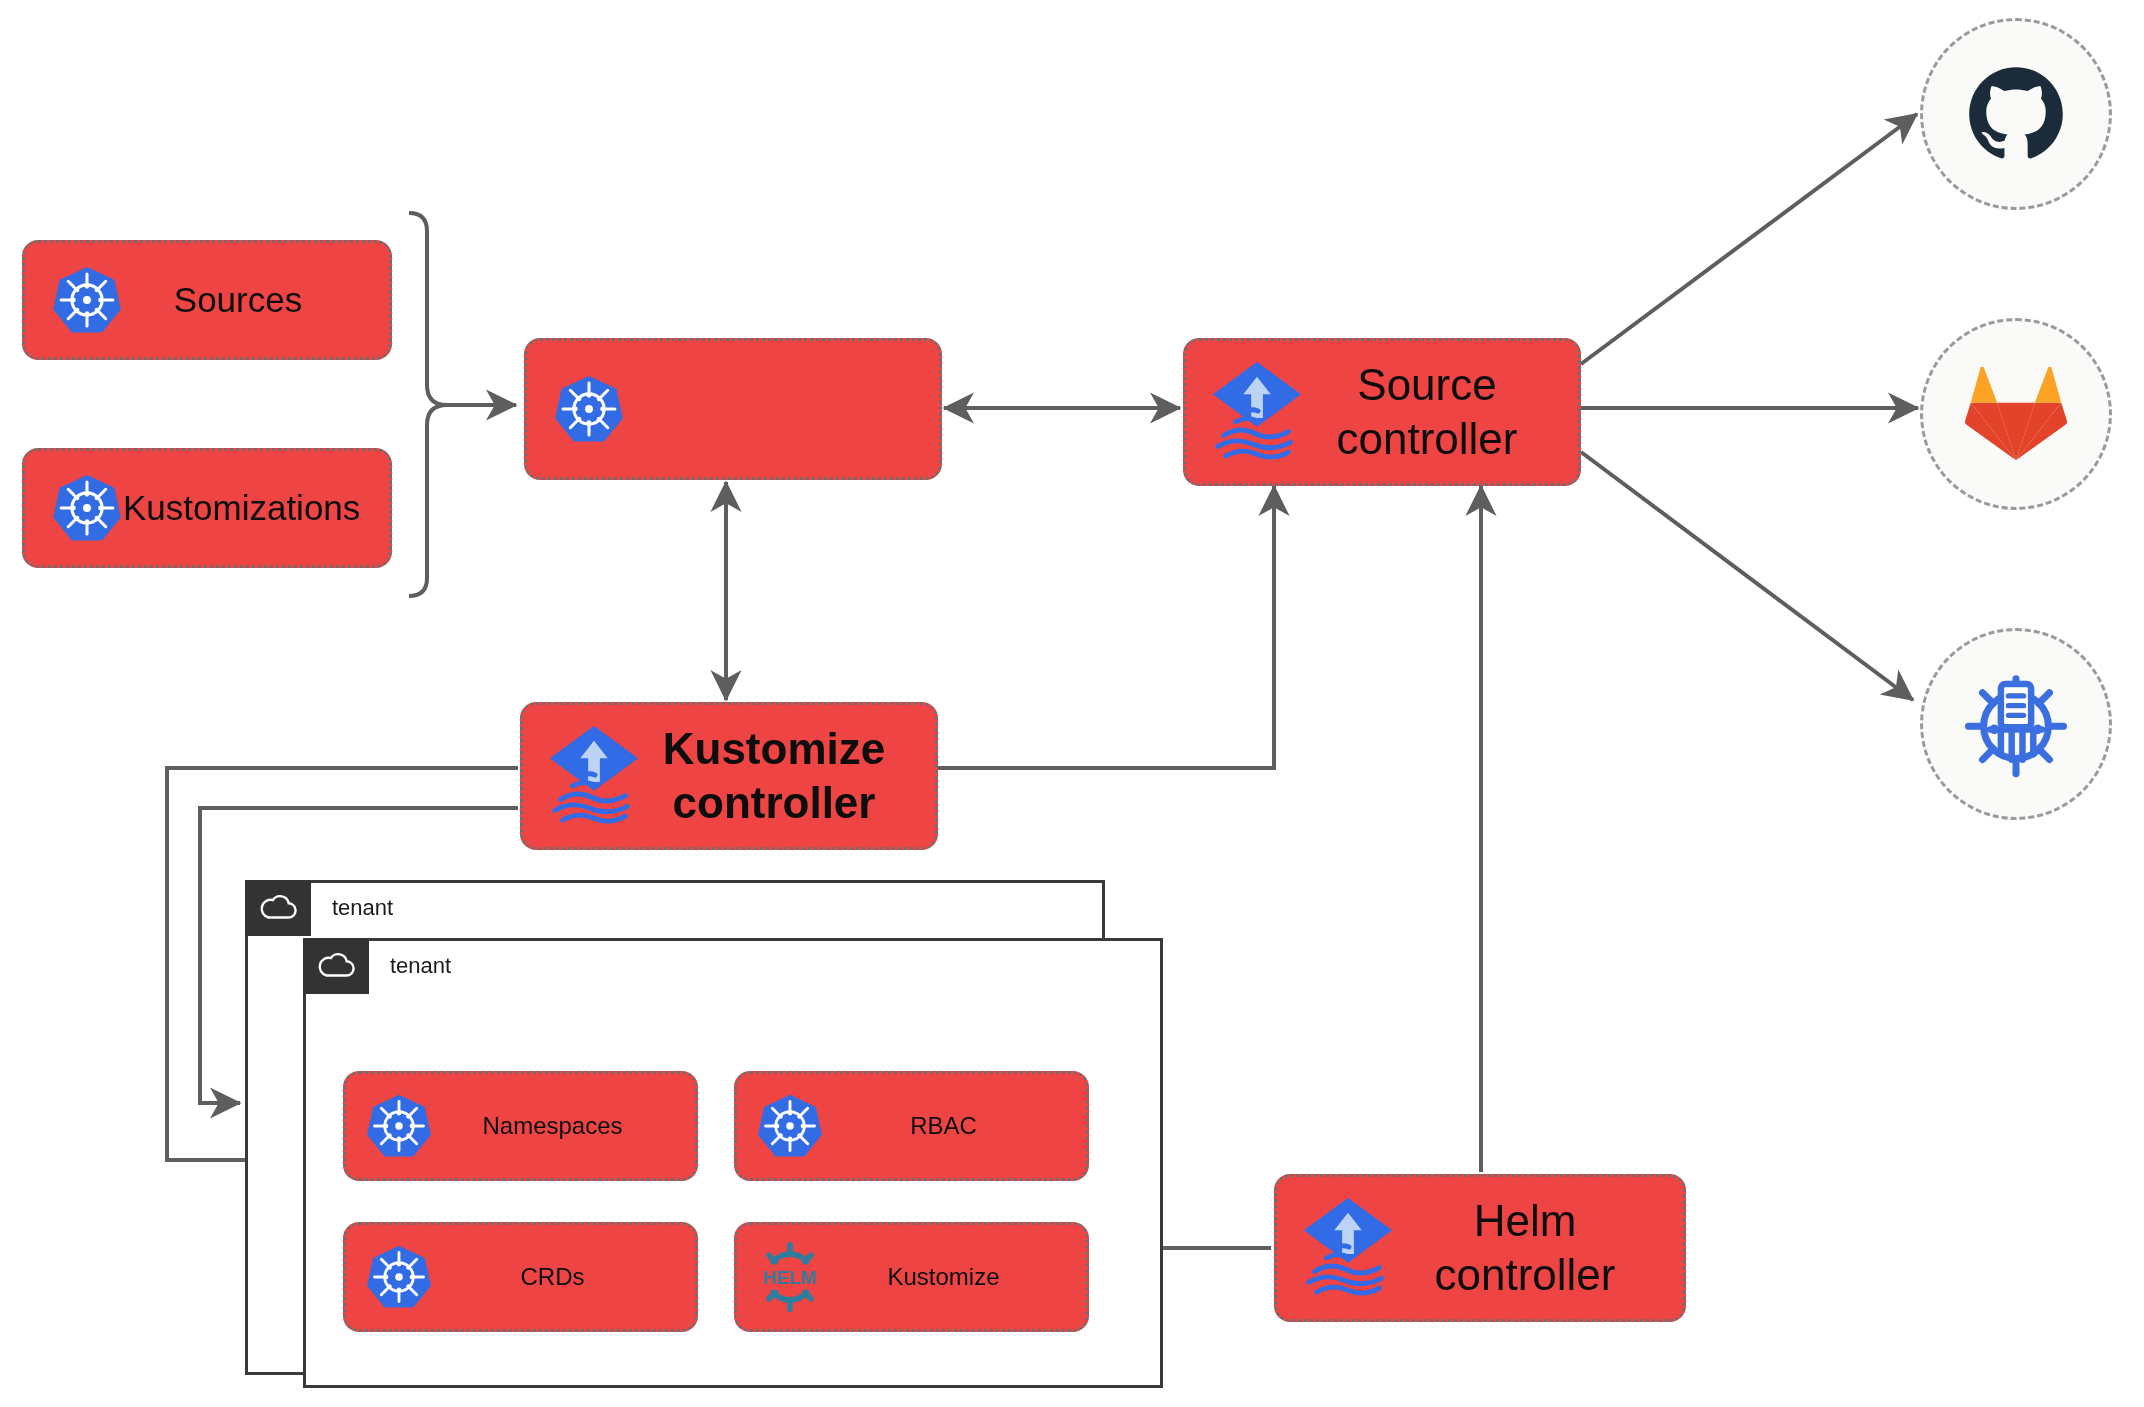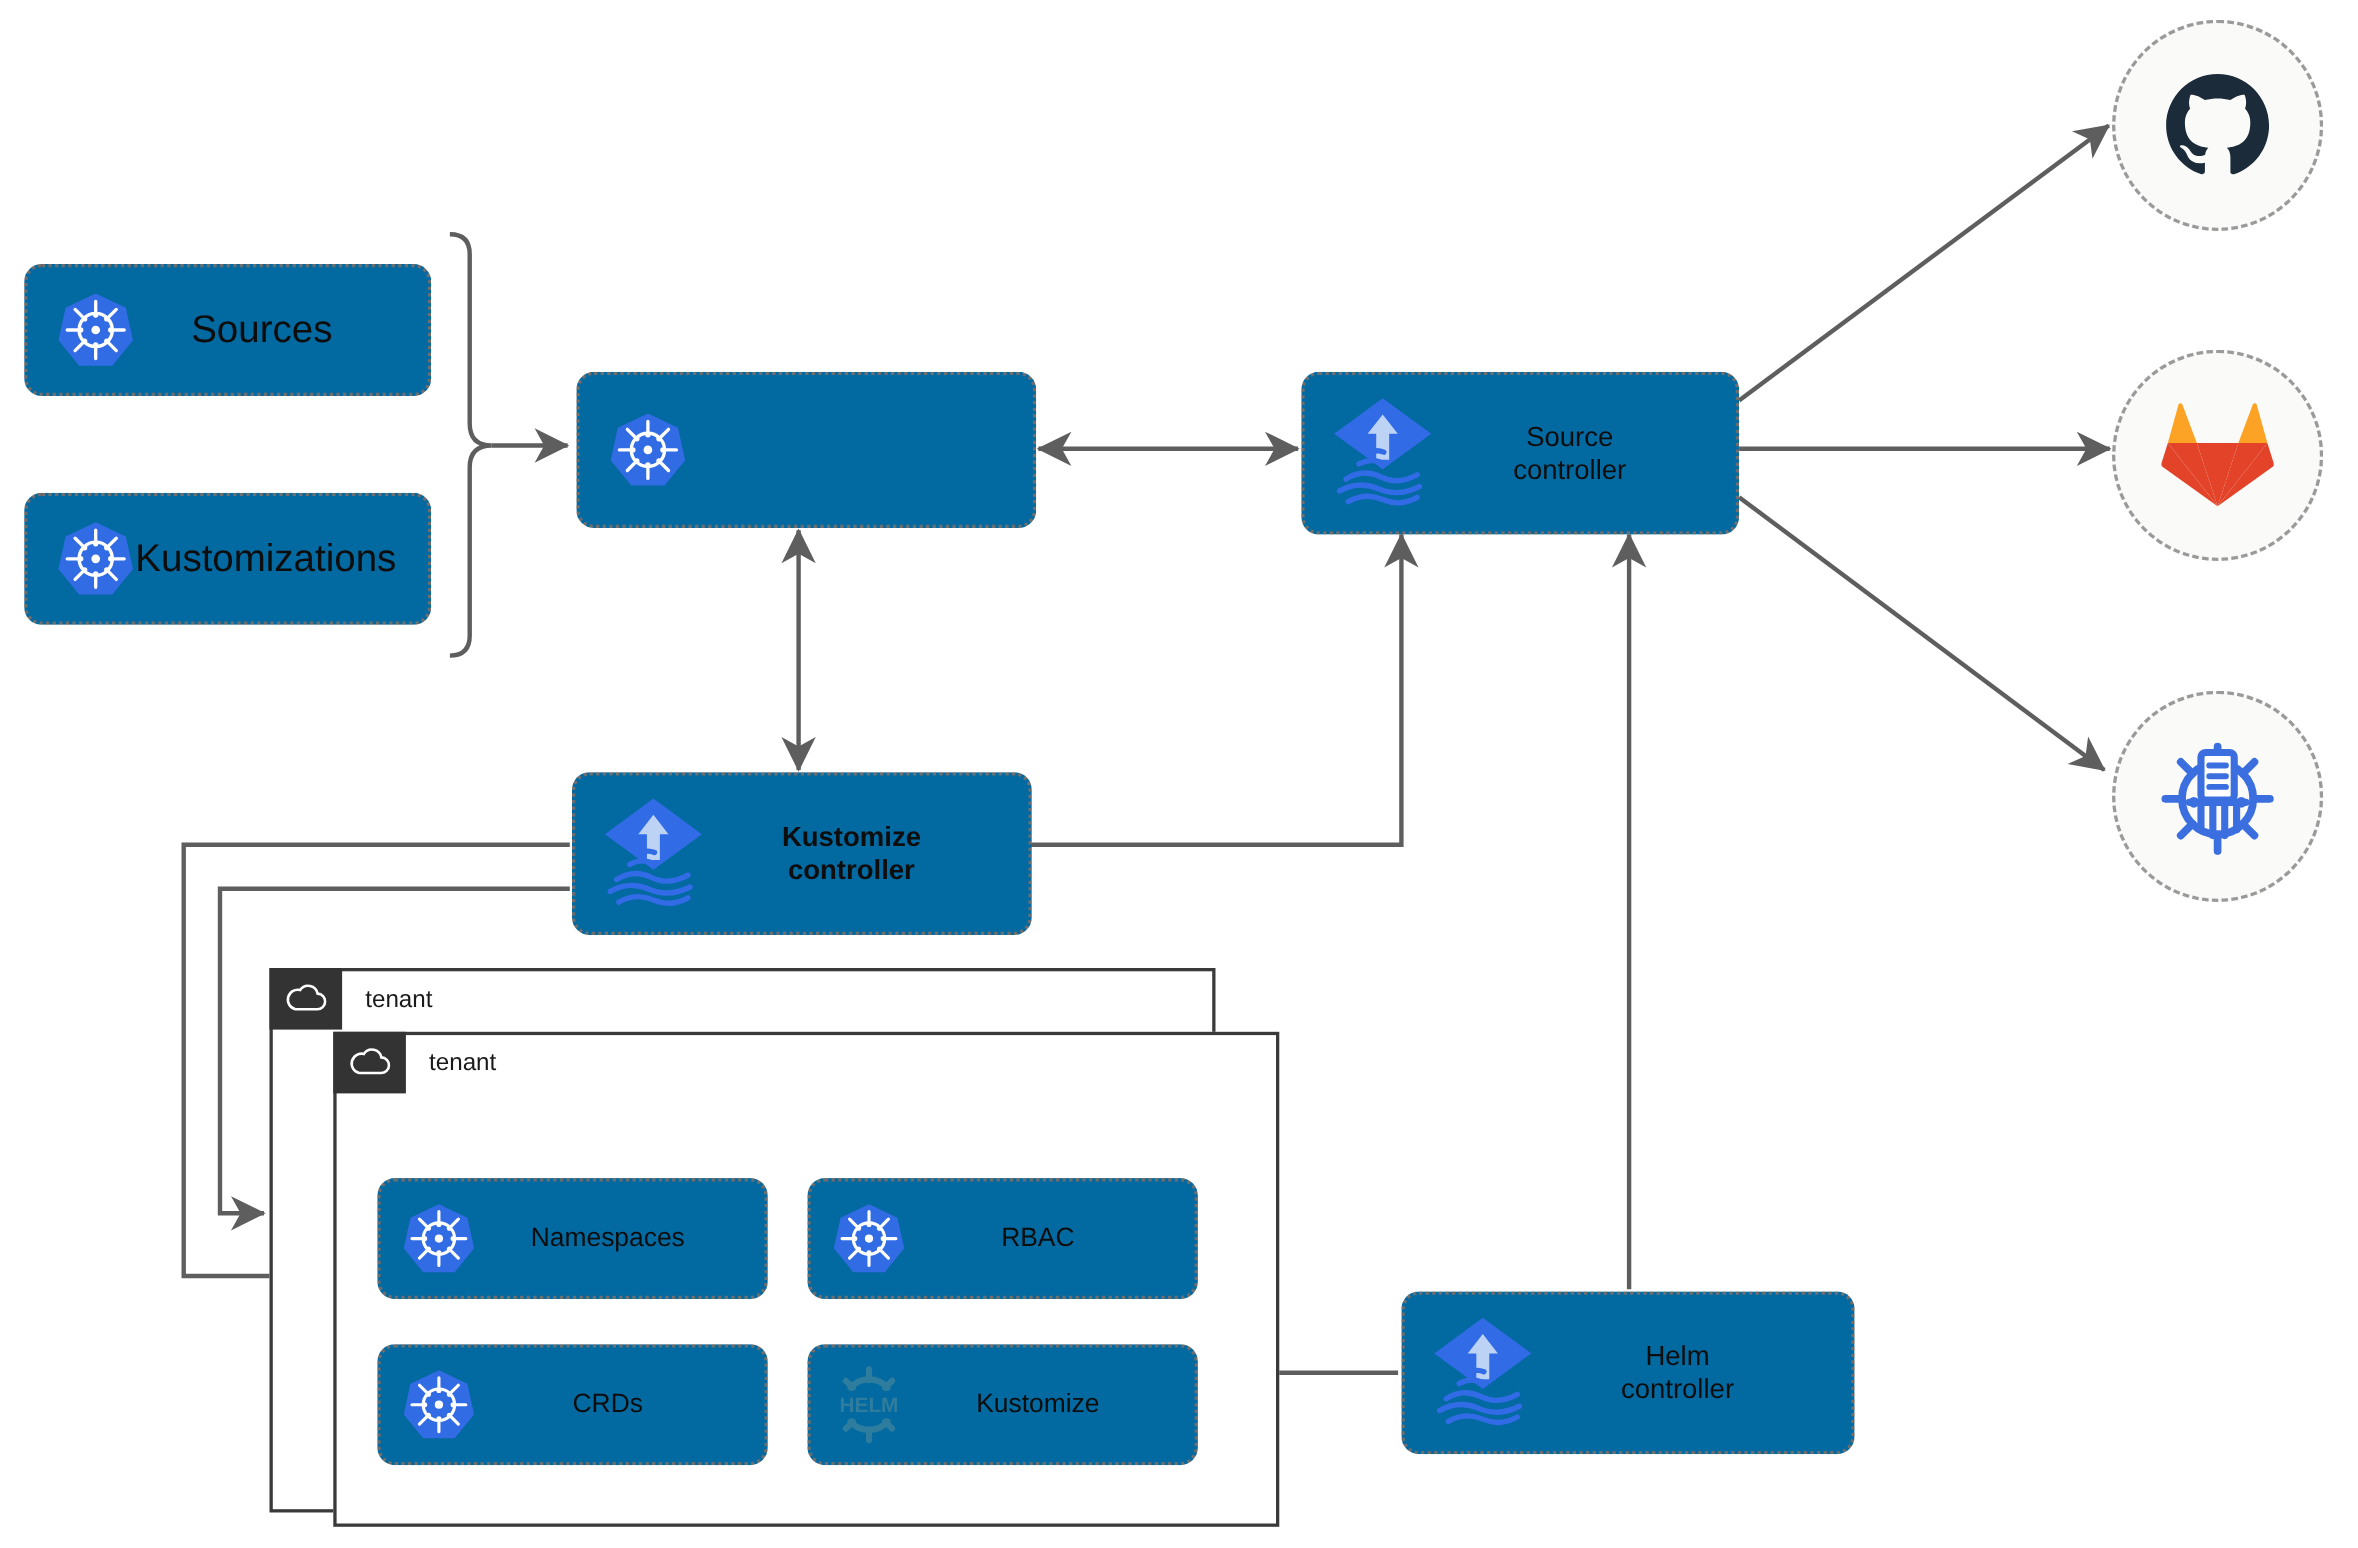--- a/index.html
+++ b/index.html
@@ -3,33 +3,33 @@
 <meta charset="utf-8">
 <style>
   html,body{margin:0;padding:0;background:#ffffff;}
   body{width:2144px;height:1407px;position:relative;overflow:hidden;
        font-family:"Liberation Sans","DejaVu Sans",sans-serif;}
   #stage{position:absolute;left:0;top:0;width:2144px;height:1407px;}
   svg.layer{position:absolute;left:0;top:0;width:2144px;height:1407px;overflow:visible;}
   svg.layer.edges{z-index:1;}
 
   
-  .node{position:absolute;box-sizing:border-box;background:#0369a1;
+  .node{position:absolute;box-sizing:border-box;background:#ef4444;
         border:3px dotted #6e6e6e;border-radius:16px;
         display:flex;align-items:center;z-index:3;}
   .node .ico{flex:0 0 auto;display:flex;align-items:center;justify-content:center;}
   .node .lbl{flex:1 1 auto;text-align:center;color:#0d0d0d;line-height:1.22;}
 
   .k8s-node{padding:0 10px 0 26px;}
   .k8s-node .ico{width:72px;height:72px;}
   .k8s-node .lbl{font-size:35px;padding-right:26px;}
 
   .ctl-node{padding:0 10px 0 22px;}
   .ctl-node .ico{width:98px;height:108px;}
-  .ctl-node .lbl{font-size:25px;padding-right:20px;}
+  .ctl-node .lbl{font-size:44px;padding-right:20px;}
 
   .small-node{padding:0 6px 0 18px;}
   .small-node .ico{width:70px;height:70px;}
   .small-node .lbl{font-size:24px;padding-right:18px;}
 
   
   .repo{position:absolute;box-sizing:border-box;border:3px dashed #9a9a9a;
         border-radius:50%;background:#fafaf8;display:flex;
         align-items:center;justify-content:center;z-index:3;}
 

